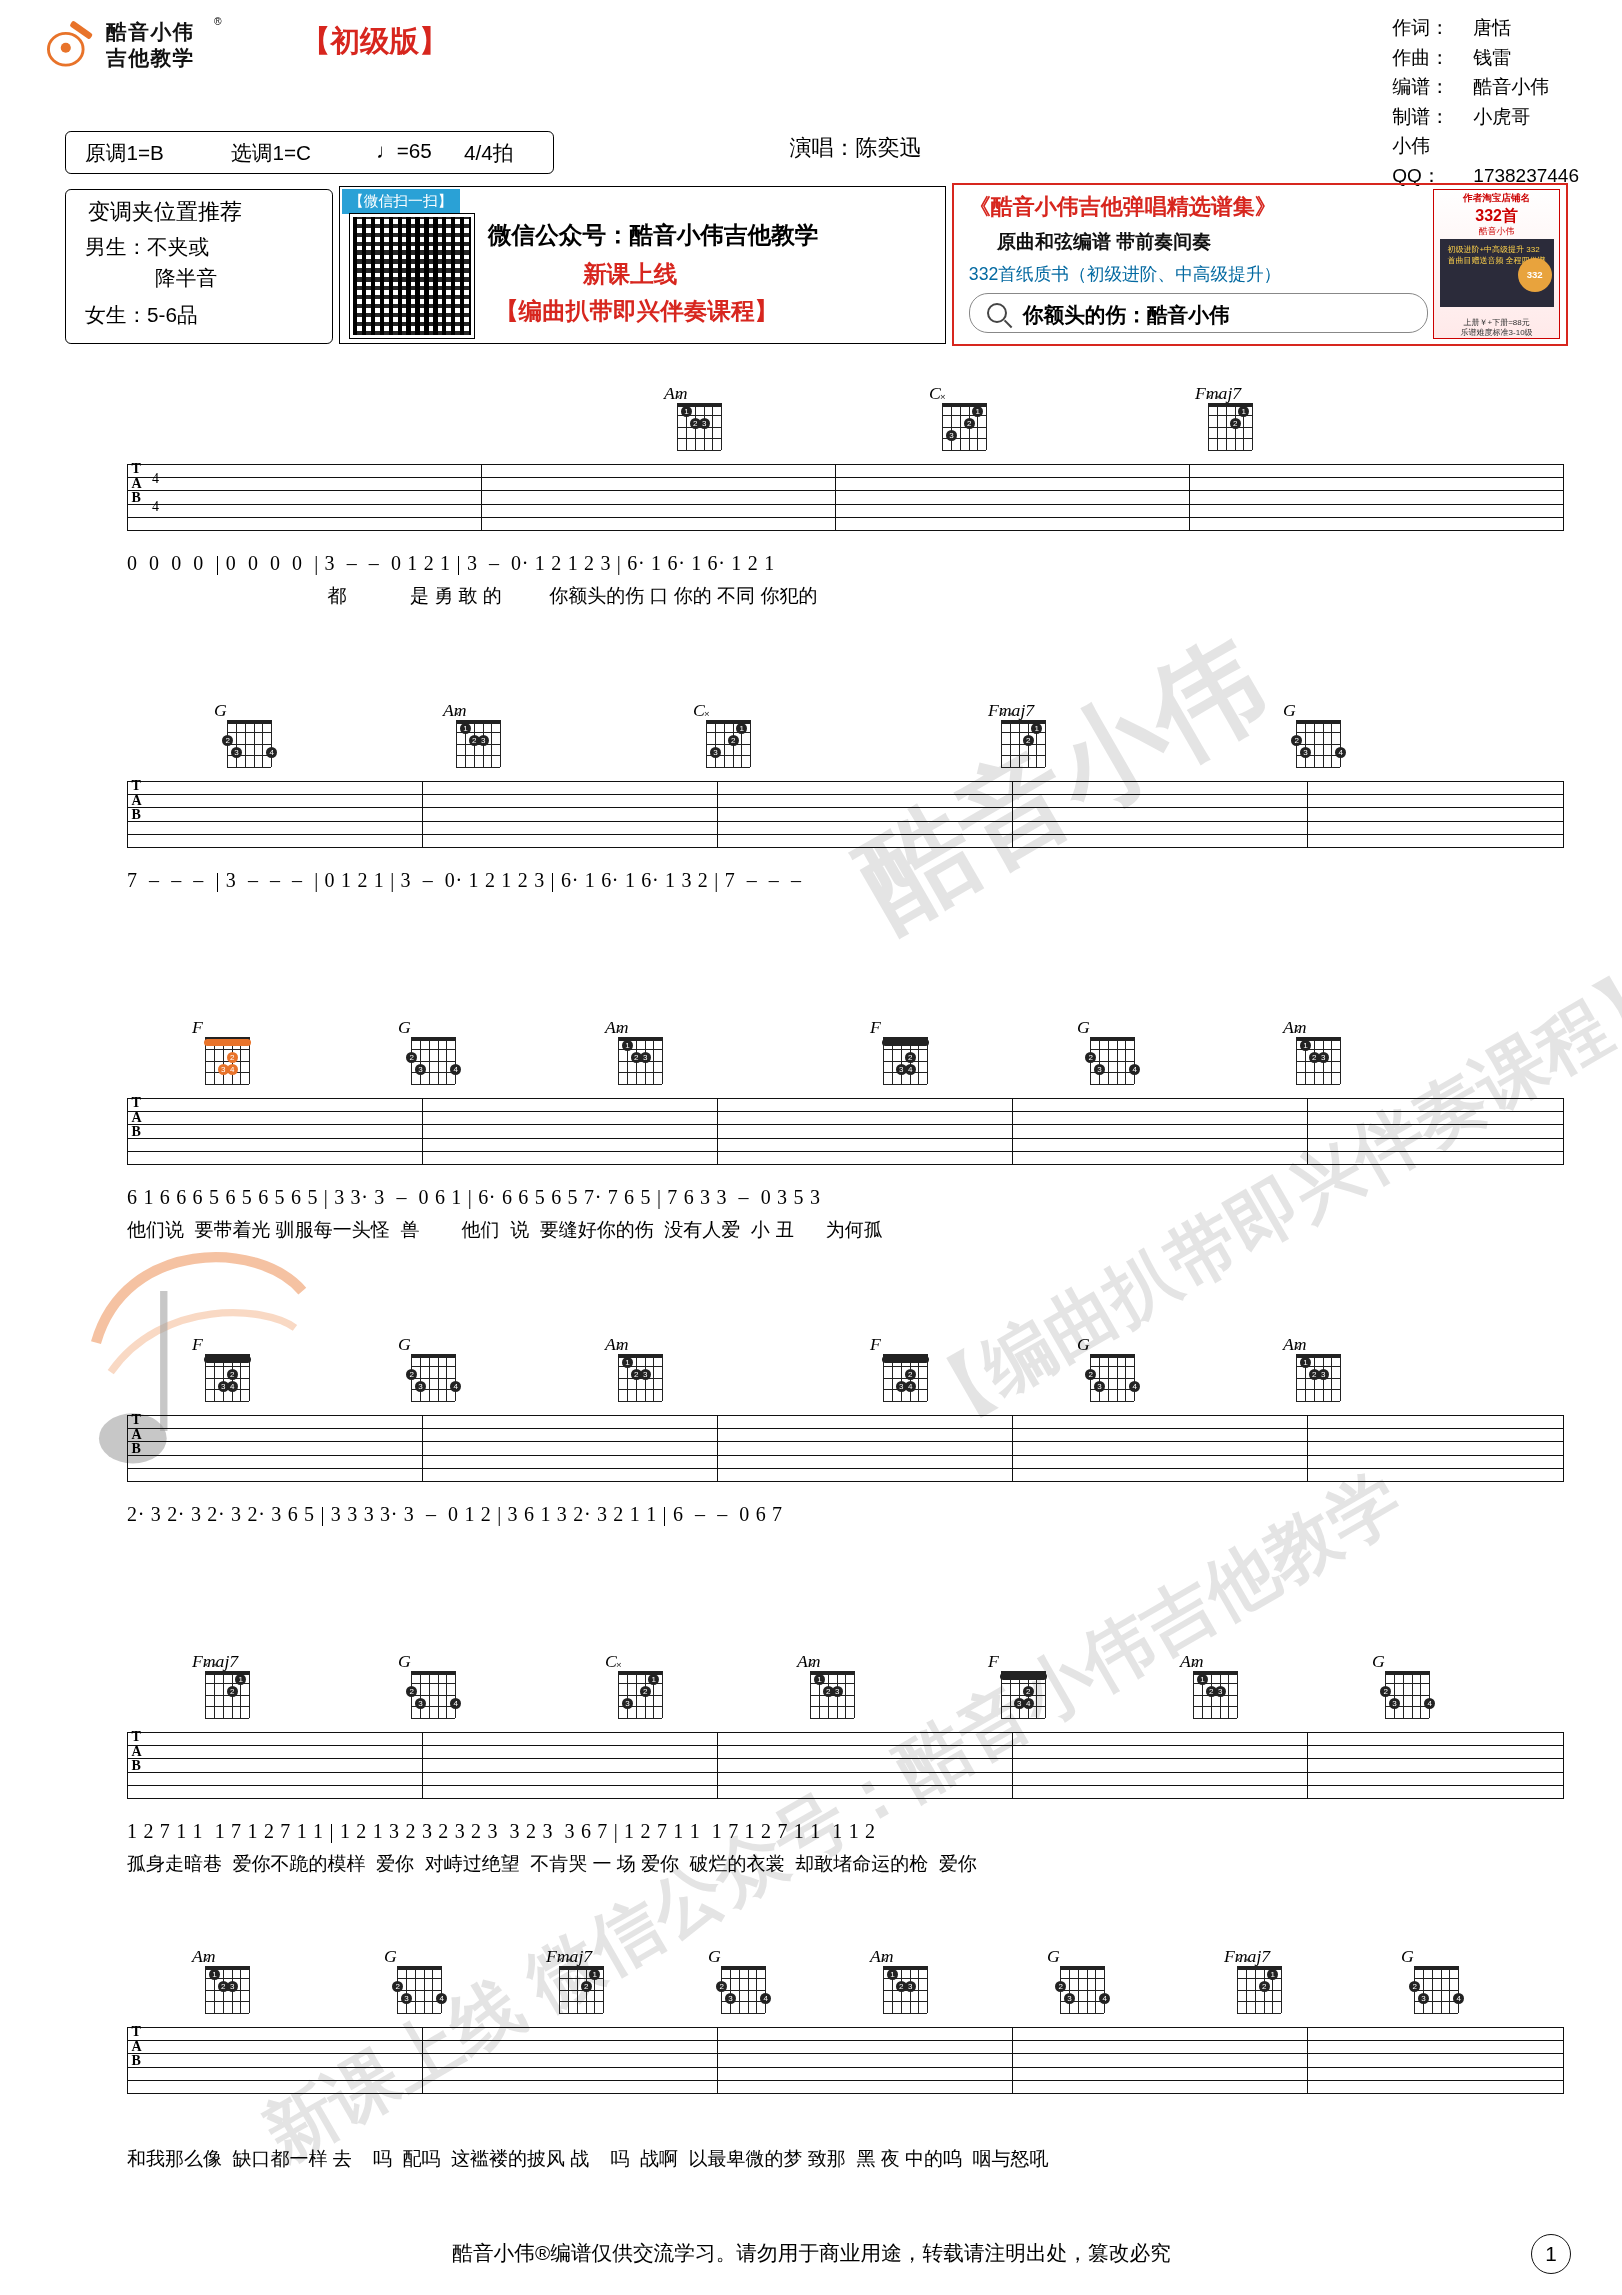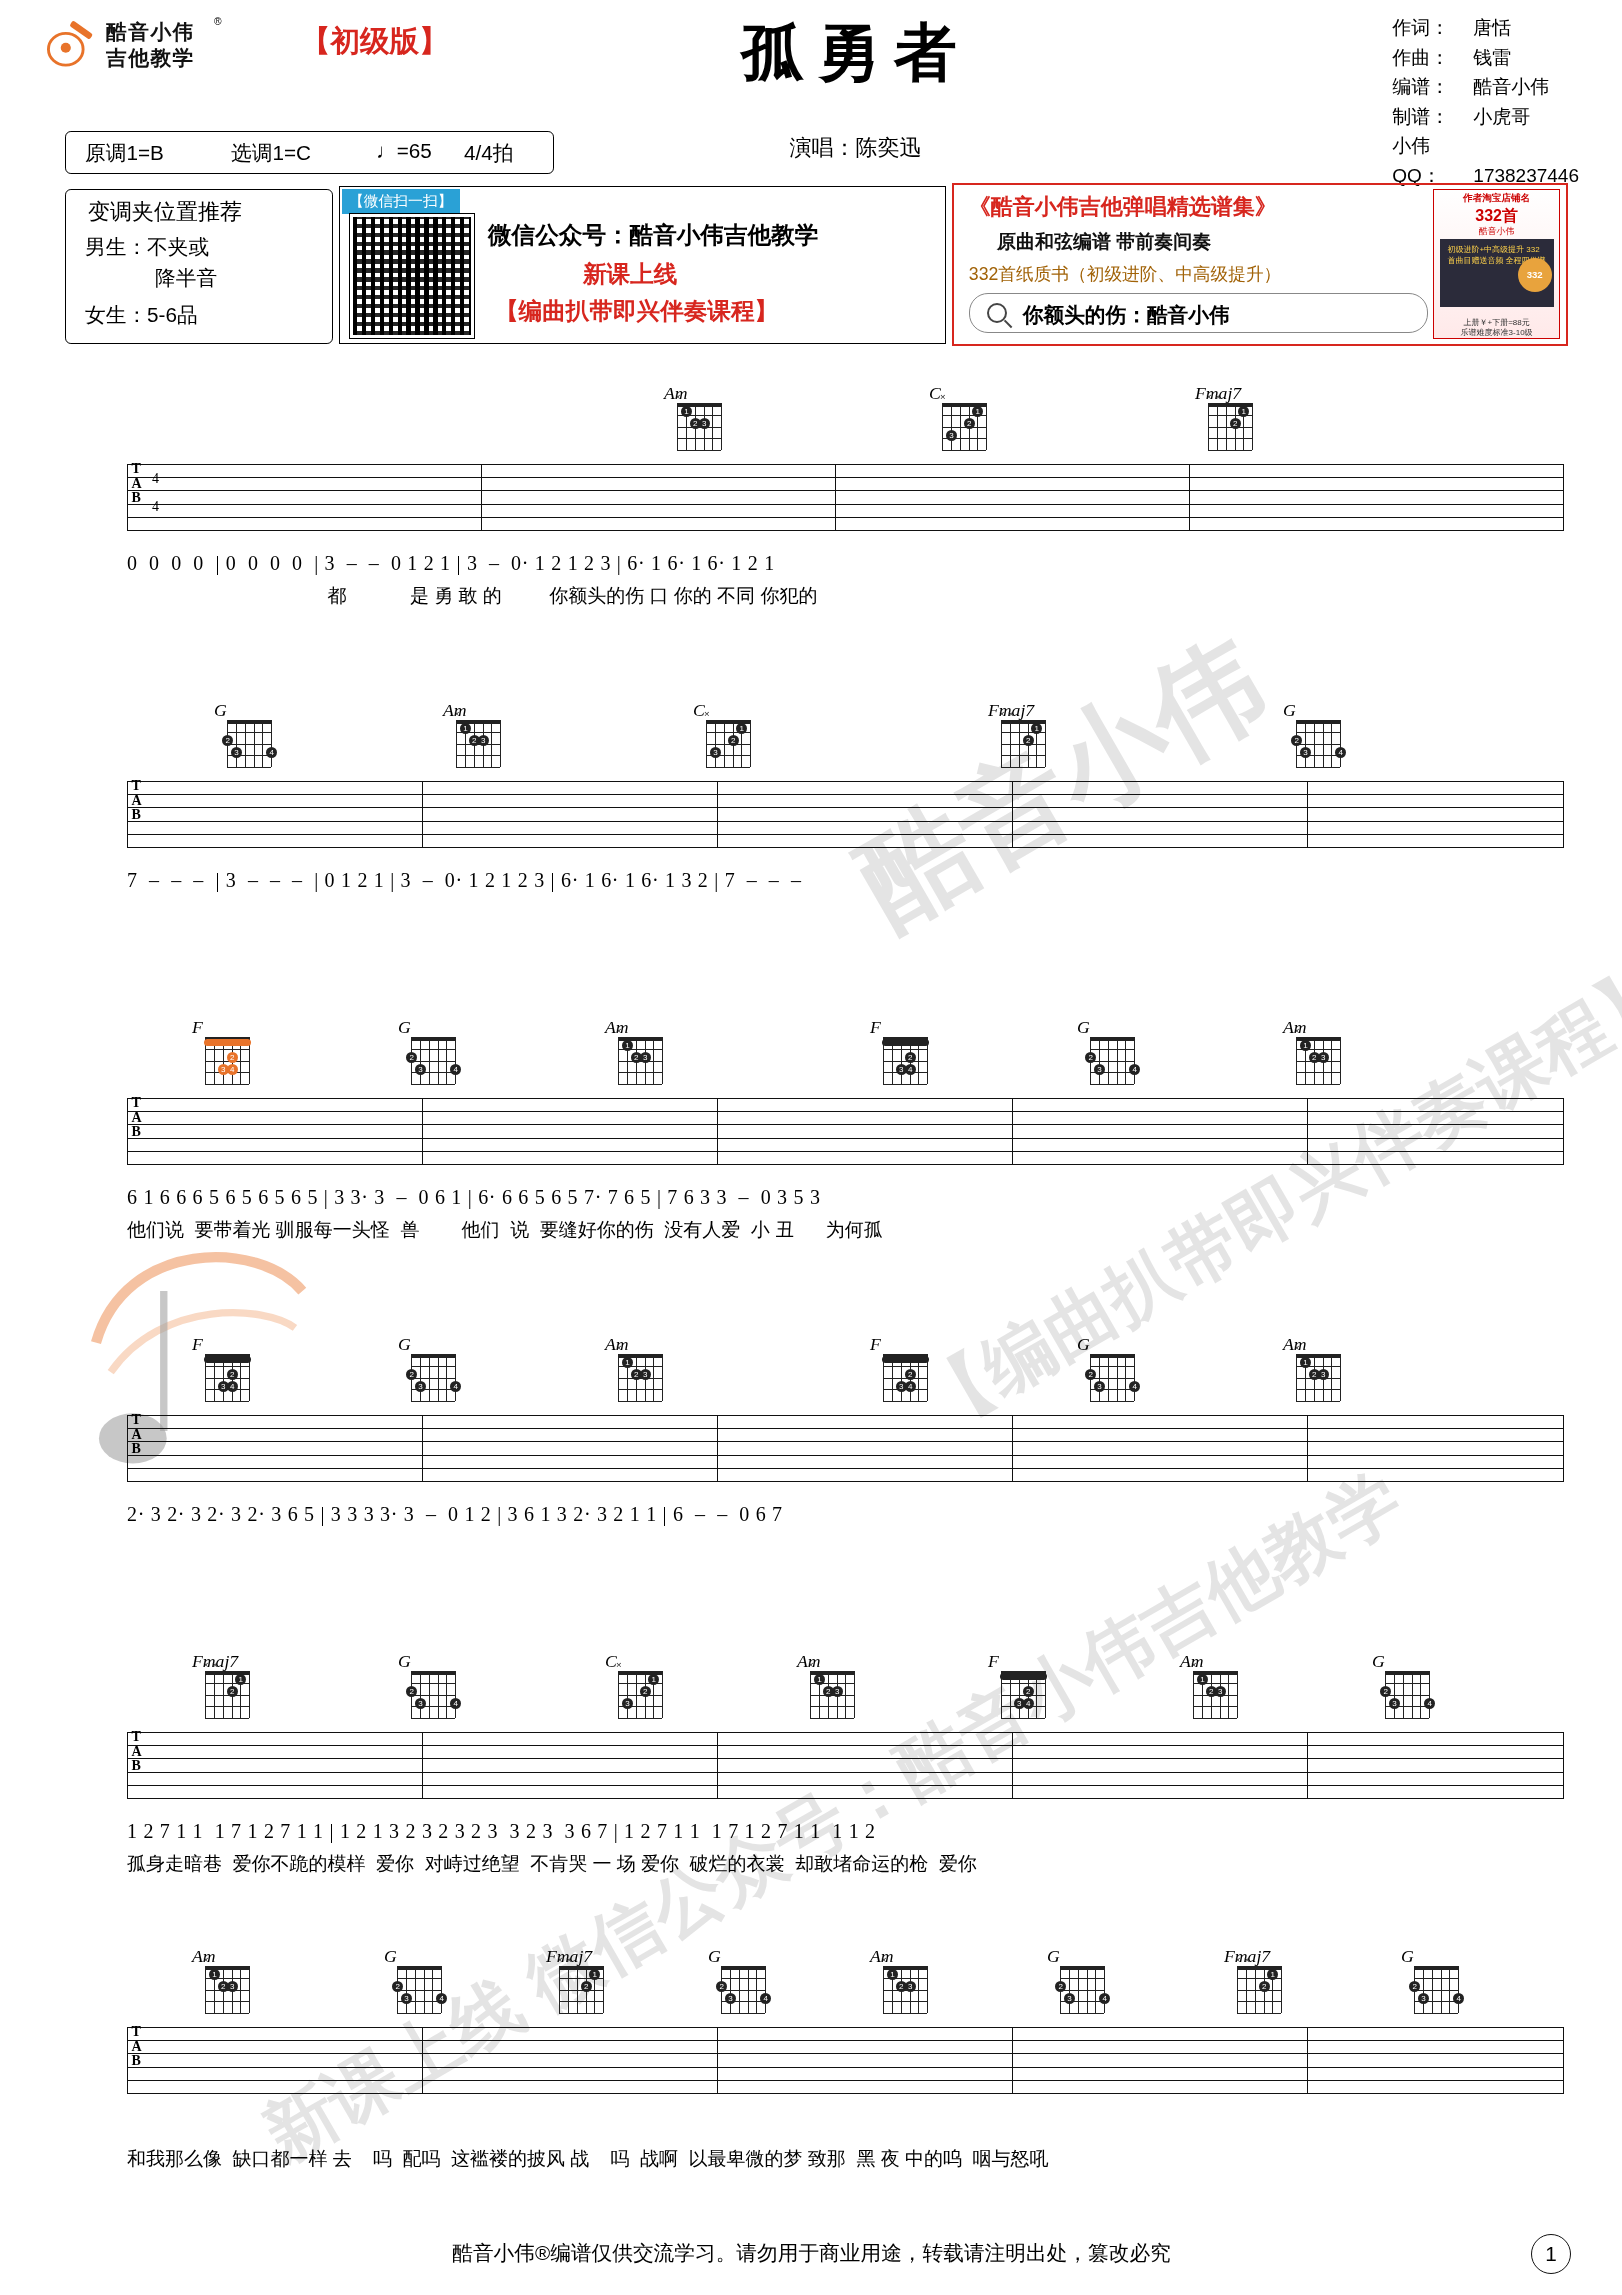--- a/index.html
+++ b/index.html
@@ -36,21 +36,21 @@
      repeating-linear-gradient(90deg,#000 0 4.4px,#fff 4.4px 8.9px),
      repeating-linear-gradient(0deg,rgba(0,0,0,.85) 0 4.4px,rgba(255,255,255,0) 4.4px 8.9px);
      background-blend-mode:multiply;border:3px solid #fff;outline:1.5px solid #000;}
   .qr-c1{position:absolute;left:148px;top:32px;font-size:23.6px;font-weight:bold;}
   .qr-c2{position:absolute;left:243px;top:71px;font-size:23.6px;font-weight:bold;color:#d7261e;}
   .qr-c3{position:absolute;left:155px;top:108px;font-size:23.6px;font-weight:bold;color:#d7261e;}
 
   .adbox{position:absolute;left:952px;top:183px;width:612px;height:159px;border:2.2px solid #d7261e;}
   .ad-t1{position:absolute;left:14.8px;top:7.4px;font-size:22px;font-weight:bold;color:#d7261e;}
   .ad-t2{position:absolute;left:43px;top:44px;font-size:19px;font-weight:bold;color:#111;}
-  .ad-t3{position:absolute;left:14.8px;top:77px;font-size:17.7px;color:#a16207;}
+  .ad-t3{position:absolute;left:14.8px;top:77px;font-size:17.7px;color:#0369a1;}
   .ad-search{position:absolute;left:14.8px;top:108px;width:457px;height:38px;border:1.5px solid #888;border-radius:19px;}
   .ad-search span{position:absolute;left:53px;top:7.4px;font-size:20.7px;font-weight:bold;}
   .mag{position:absolute;left:17.7px;top:8.9px;width:16px;height:16px;border:2.2px solid #444;border-radius:50%;}
   .mag:after{content:"";position:absolute;right:-7.4px;bottom:-4.4px;width:10.3px;height:2.2px;background:#444;transform:rotate(45deg);}
   .ad-book{position:absolute;right:5.9px;top:4.4px;width:125px;height:148px;border:1.5px solid #c00;background:linear-gradient(#fff,#ffe9e9);}
   .ad-book .bt{position:absolute;left:0;right:0;top:1.5px;text-align:center;font-size:9.6px;color:#c00;font-weight:bold;}
   .ad-book .b332{position:absolute;left:0;right:0;top:16px;text-align:center;font-size:16px;font-weight:bold;color:#c00;}
   .ad-book .bsub{position:absolute;left:0;right:0;top:35px;text-align:center;font-size:8.9px;color:#c00;}
   .ad-book .bimg{position:absolute;left:5.9px;top:49px;width:114px;height:68px;background:#2b2b3a;}
   .ad-book .bimg i{position:absolute;left:7.4px;top:5.9px;right:7.4px;font-size:8px;color:#ffd24a;font-style:normal;line-height:10.3px;}
@@ -100,21 +100,20 @@
       <ellipse cx="30" cy="46" rx="24" ry="22" fill="none" stroke="#e8732a" stroke-width="4"></ellipse>
       <circle cx="30" cy="44" r="7" fill="#e8732a"></circle>
       <rect x="40" y="6" width="34" height="9" rx="3" fill="#e8732a" transform="rotate(35 40 6)"></rect>
     </svg>
     <div class="logo-text">酷音小伟</div>
     <div class="logo-text2">吉他教学</div>
     <div class="logo-reg">®</div>
   </div>
 
   <div class="edition">【初级版】</div>
-  <div class="song-title">孤勇者</div>
   <div class="singer">演唱：陈奕迅</div>
 
   <div class="credits">
     <div><span class="k">作词：</span><span>唐恬</span></div>
     <div><span class="k">作曲：</span><span>钱雷</span></div>
     <div><span class="k">编谱：</span><span>酷音小伟</span></div>
     <div><span class="k">制谱：</span><span>小虎哥</span></div>
     <div><span class="k">小伟QQ：</span><span>1738237446</span></div>
   </div>
 

